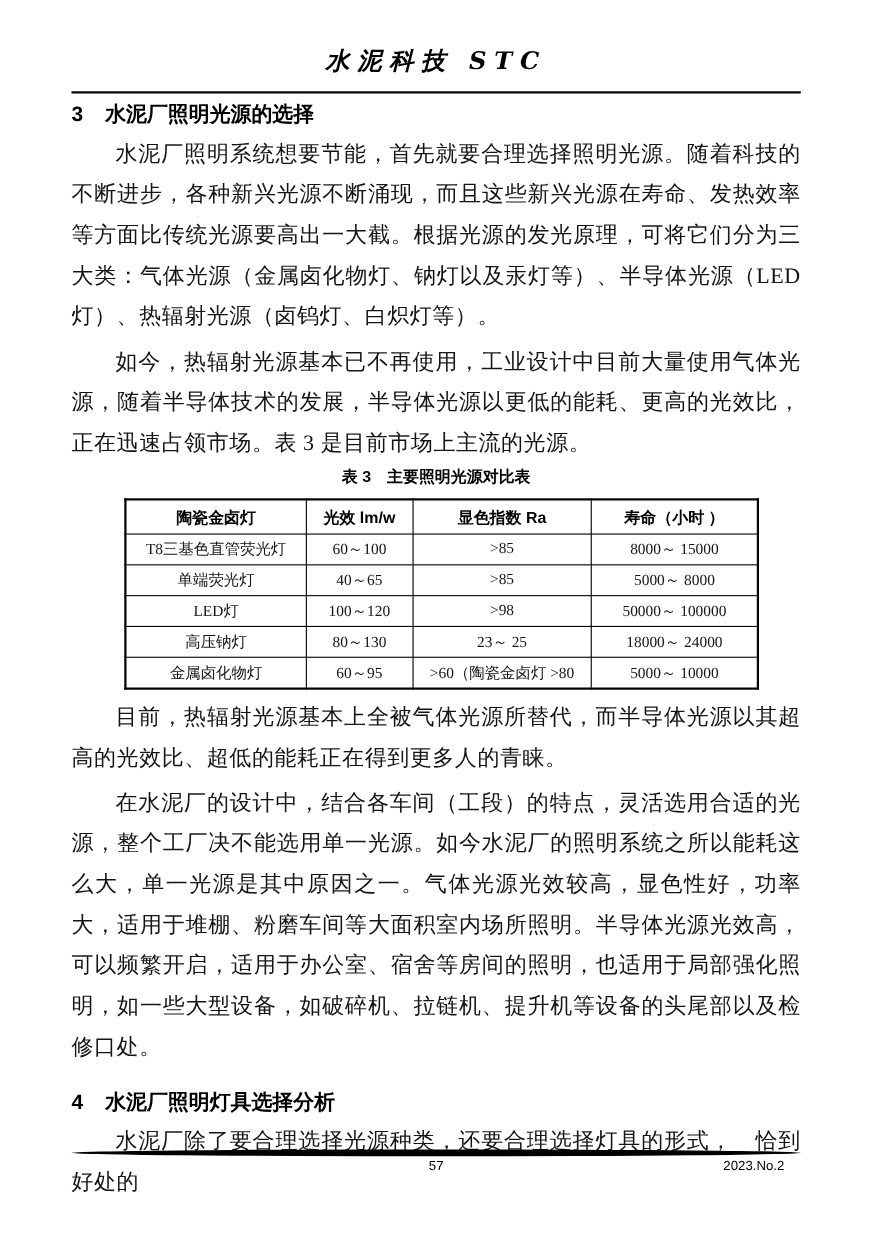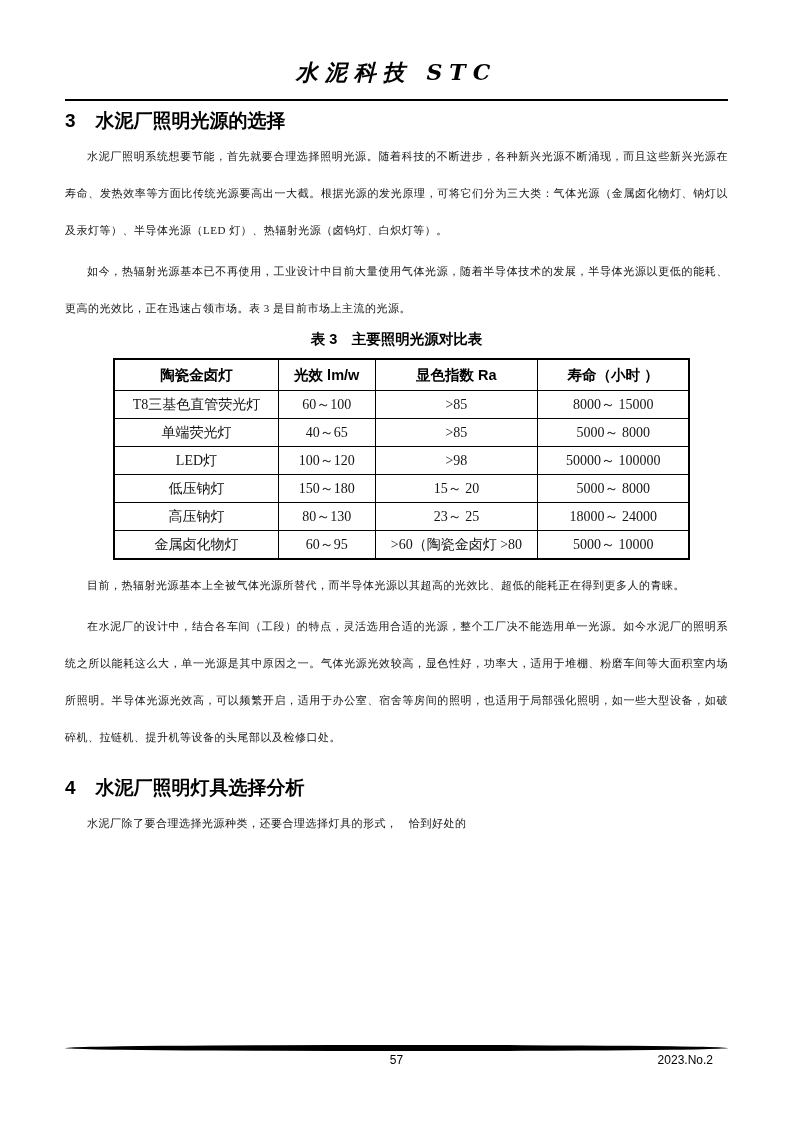--- a/index.html
+++ b/index.html
@@ -2,21 +2,21 @@
 <html><head>
 <meta charset="utf-8">
 <style>
   html,body { margin:0; padding:0; background:#e8e8e8; }
   .page {
     position:relative;
     width:793px; height:1122px;
     margin:0 auto;
     background:#ffffff;
     box-sizing:border-box;
-    padding:16px 65px;
+    padding:0 65px;
     overflow:hidden;
     color:#111;
     font-family:"Liberation Serif","DejaVu Serif",serif;
   }
   .journal-header {
     padding-top:42px;
     text-align:center;
     font-size:22px;
     line-height:28px;
     font-style:italic;
@@ -35,21 +35,21 @@
     margin:7px 0 0 0;
     font-family:"Liberation Sans","DejaVu Sans",sans-serif;
     font-weight:bold;
     font-size:19px;
     line-height:26px;
     color:#000;
   }
   .sec-num { display:inline-block; margin-right:20px; }
   .body-para {
     margin:4px 0 0 0;
-    font-size:11px;
+    font-size:20px;
     line-height:37px;
     text-align:justify;
     text-indent:2em;
     letter-spacing:0.5px;
     color:#141414;
   }
   .table-caption {
     margin:1px 0 0 0;
     text-align:center;
     font-family:"Liberation Sans","DejaVu Sans",sans-serif;
@@ -155,26 +155,20 @@
         <td>&gt;85</td>
         <td>5000～ 8000</td>
       </tr>
       <tr>
         <td>LED灯</td>
         <td>100～120</td>
         <td>&gt;98</td>
         <td>50000～ 100000</td>
       </tr>
       <tr>
-        <td>低压钠灯</td>
-        <td>150～180</td>
-        <td>15～ 20</td>
-        <td>5000～ 8000</td>
-      </tr>
-      <tr>
         <td>高压钠灯</td>
         <td>80～130</td>
         <td>23～ 25</td>
         <td>18000～ 24000</td>
       </tr>
       <tr>
         <td>金属卤化物灯</td>
         <td>60～95</td>
         <td>&gt;60（陶瓷金卤灯 &gt;80</td>
         <td>5000～ 10000</td>

